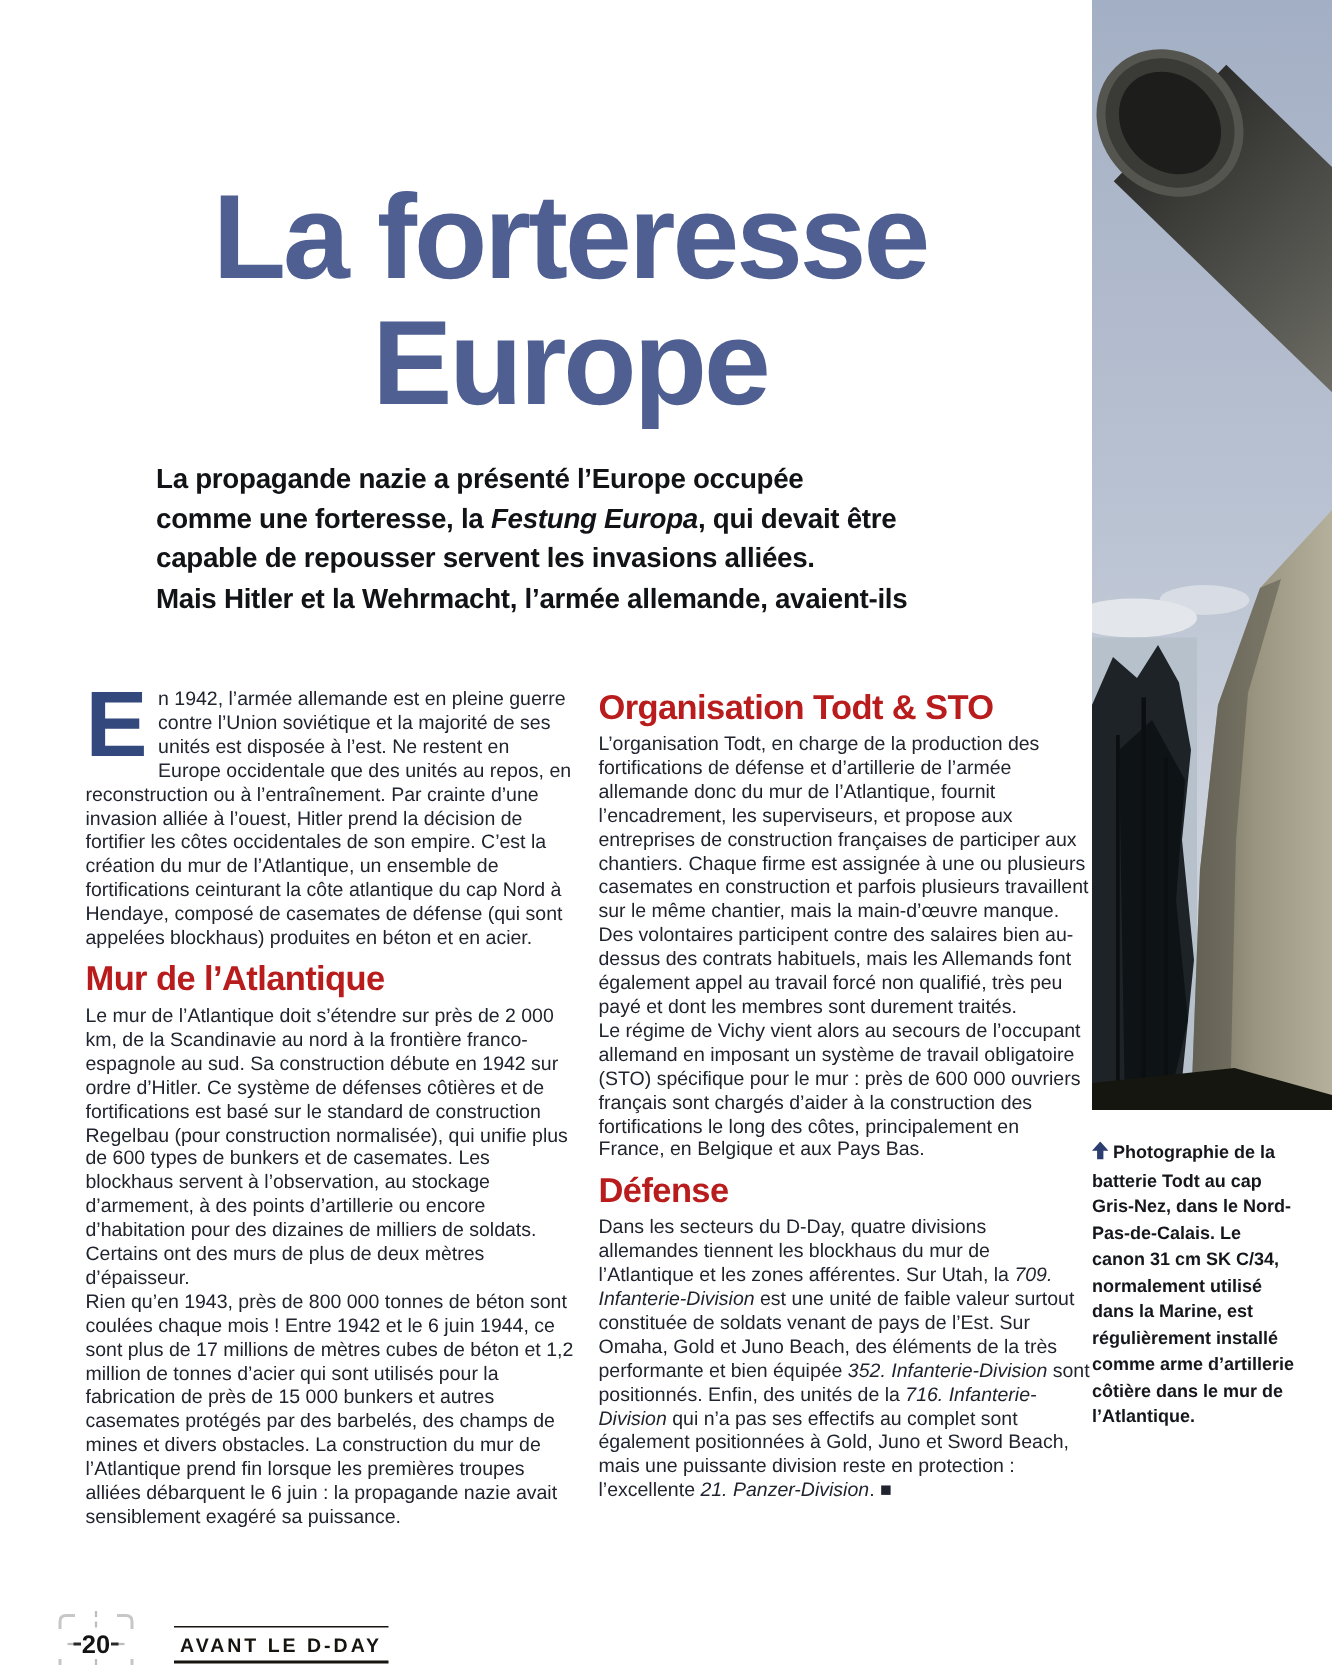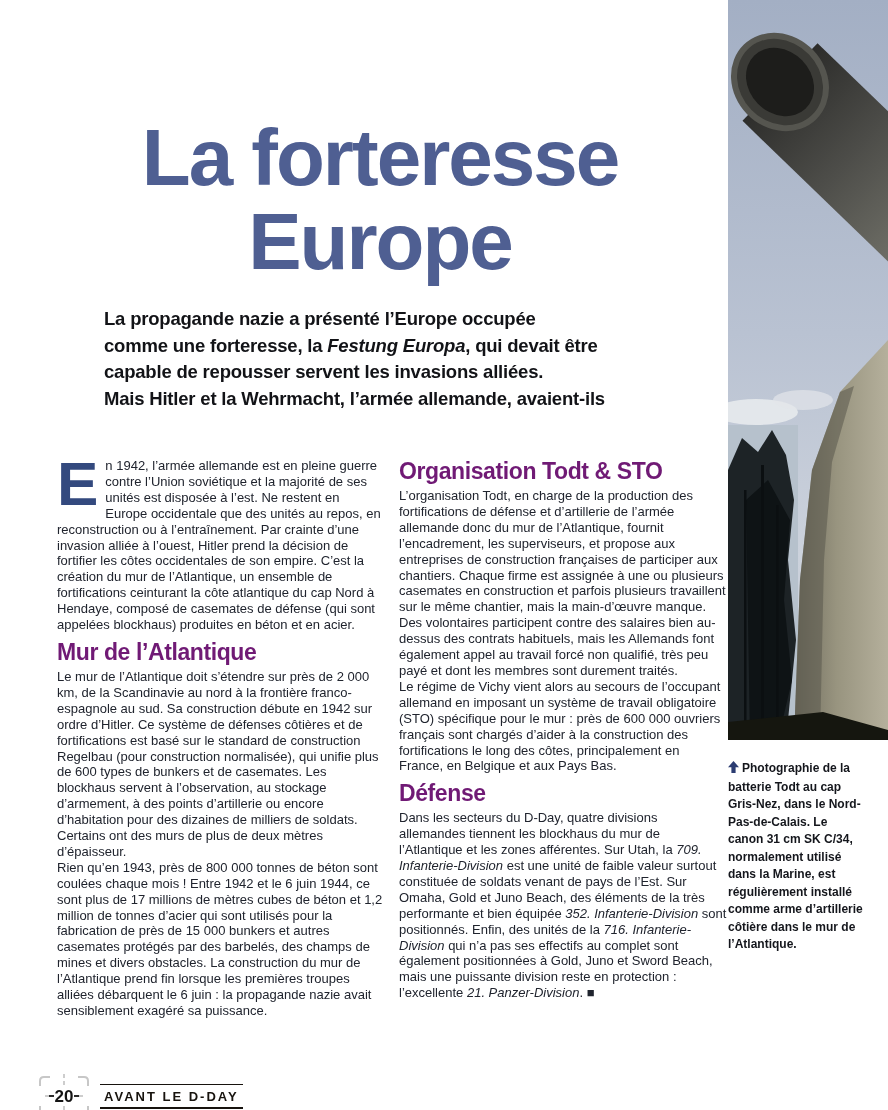--- a/index.html
+++ b/index.html
@@ -27,41 +27,41 @@
     display:flex; gap:14px; overflow:hidden;
   }
   .col { width:328px; color:#20242e; font-size:13px; line-height:15.9px; }
   .col p { margin:0 0 0 0; text-align:left; }
   .col p + p { margin-top:0; }
   .dropcap {
     float:left; color:#33497e; font-weight:bold;
     font-size:62px; line-height:48px; padding:2px 7px 0 0;
   }
   h2.section {
-    color:#701a75; font-size:23px; line-height:26px; font-weight:bold;
+    color:#b91c1c; font-size:23px; line-height:26px; font-weight:bold;
     letter-spacing:-0.4px; margin:6px 0 4px 0;
   }
   h2.first { margin-top:0; }
   
   .photo {
     position:absolute; left:728px; top:0; width:160px; height:740px;
     overflow:hidden;
   }
   
   .caption {
     position:absolute; left:728px; top:760px; width:136px;
     color:#14161c; font-weight:bold; font-size:12px; line-height:17.5px;
   }
   .caption .arrow { display:inline-block; vertical-align:-1px; margin-right:3px; }
   
   .footer { position:absolute; left:36px; top:1070px; height:52px; display:flex; align-items:center; }
   .page-badge { position:relative; width:56px; height:48px; }
   .page-badge svg { position:absolute; left:0; top:0; }
   .section-label {
-    margin-left:8px; color:#17130e; font-weight:bold; font-size:13px;
+    margin-left:24px; color:#17130e; font-weight:bold; font-size:13px;
     letter-spacing:2px; border-top:1px solid #17130e; border-bottom:2.5px solid #17130e;
     padding:4px 4px 3px 4px;
   }
 </style>
 </head>
 <body>
 
 <div class="page">
 
   <div class="title">

